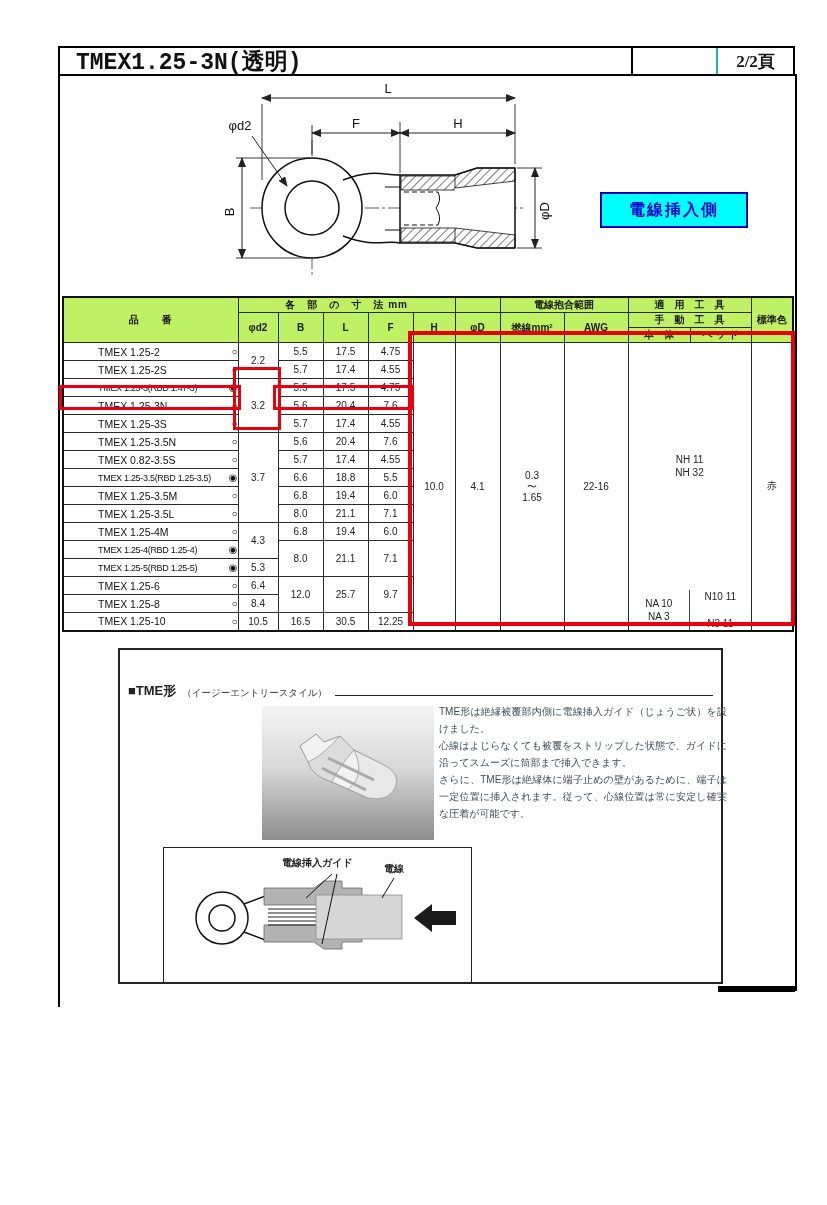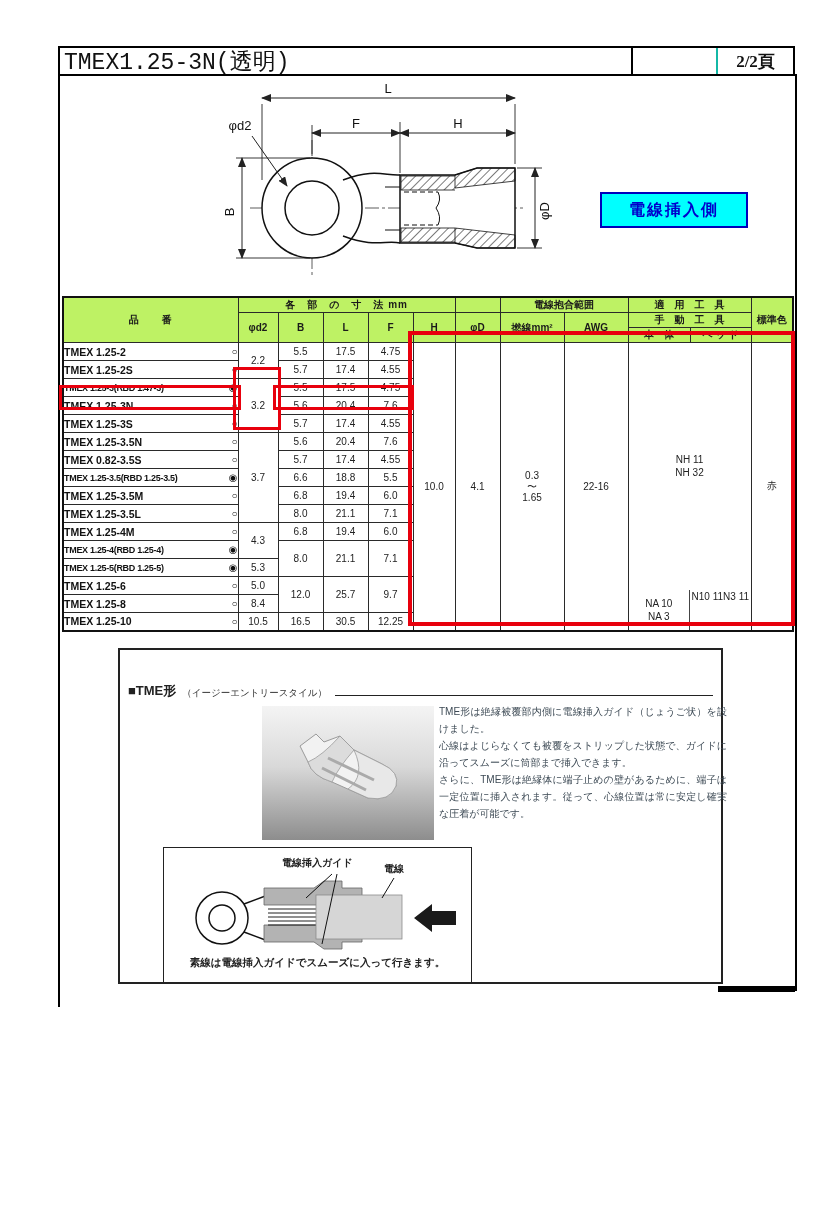--- a/index.html
+++ b/index.html
@@ -2,21 +2,21 @@
 <html><head>
 <meta charset="utf-8">
 <style>
   html,body{margin:0;padding:0;background:#fff;}
   .canvas{position:relative;width:827px;height:1205px;background:#ffffff;overflow:hidden;
           font-family:"Liberation Sans","DejaVu Sans",sans-serif;color:#111;}
   
   .titlebar{position:absolute;left:58px;top:46px;width:737px;height:30px;border:2px solid #000;
             box-sizing:border-box;display:flex;align-items:center;background:#fff;}
   .titlebar .t-main{flex:1;font-family:"Liberation Mono","DejaVu Sans Mono",monospace;
-            font-size:23px;font-weight:normal;letter-spacing:0px;padding-left:4px;white-space:nowrap;}
+            font-size:23px;font-weight:bold;letter-spacing:0px;padding-left:16px;white-space:nowrap;}
   .titlebar .t-blank{width:85px;height:100%;border-left:2px solid #000;box-sizing:border-box;}
   .titlebar .t-page{width:77px;height:100%;border-left:2px solid #14b8a6;box-sizing:border-box;
             display:flex;align-items:center;justify-content:center;
             font-family:"Liberation Serif","DejaVu Serif",serif;font-size:17px;font-weight:bold;}
   .border-left{position:absolute;left:58px;top:74px;width:2px;height:933px;background:#000;}
   .border-right{position:absolute;left:795px;top:74px;width:2px;height:917px;background:#000;}
   .cont-mark{position:absolute;left:718px;top:986px;width:77px;height:6px;background:#000;}
   
   .drawing{position:absolute;left:180px;top:80px;}
   .ins-label{position:absolute;left:600px;top:192px;width:148px;height:36px;background:#00ffff;
@@ -27,30 +27,30 @@
   table.spec{border-collapse:collapse;table-layout:fixed;width:730px;}
   table.spec th,table.spec td{border:1px solid #2a2a2a;padding:0;margin:0;overflow:hidden;
              font-size:10px;text-align:center;vertical-align:middle;color:#222;}
   table.spec{border:2px solid #111;}
   table.spec thead th{background:#bef264;font-weight:bold;color:#1a1a1a;}
   table.spec thead tr{height:13px;}
   table.spec tbody tr{height:18px;}
   th.h-big{font-size:11px;letter-spacing:1px;}
   td.part{text-align:left;padding:0 6px 0 4px;}
   td.part .cellflex{display:flex;justify-content:space-between;align-items:center;}
-  .pn{font-weight:bold;font-size:10.5px;white-space:nowrap;color:#111;}
+  .pn{font-weight:normal;font-size:10.5px;white-space:nowrap;color:#111;margin-left:34px;}
   .pn.small{font-size:9px;letter-spacing:-0.3px;}
   .mark{font-size:10px;color:#111;}
   td.num{font-size:10px;}
   td.tools{position:relative;}
   .nh-block{position:absolute;left:0;right:0;top:0;bottom:40px;display:flex;flex-direction:column;
             justify-content:center;line-height:13px;font-size:10px;}
   .na-block{position:absolute;left:0;right:0;bottom:0;height:40px;display:flex;}
   .na-body{flex:1;border-right:1px solid #444;display:flex;flex-direction:column;justify-content:center;line-height:13px;font-size:10px;}
-  .na-head{flex:1;display:flex;justify-content:center;line-height:13px;font-size:10px;}
+  .na-head{flex:1;display:flex;flex-direction:column;justify-content:space-between;line-height:13px;font-size:10px;}
   .strand-cell div{line-height:11px;}
   
   .red{position:absolute;border-style:solid;border-color:#e8000d;background:transparent;
        box-sizing:border-box;pointer-events:none;z-index:5;}
   .red.big{left:346px;top:35px;width:387px;height:295px;border-width:4px;}
   .red.rowbox{left:-3px;top:89px;width:182px;height:25px;border-width:3px;}
   .red.d2box{left:171px;top:71px;width:48px;height:63px;border-width:3px;}
   .red.blfbox{left:211px;top:89px;width:141px;height:25px;border-width:3px;}
   
   .insbox{position:absolute;left:118px;top:648px;width:605px;height:336px;border:2px solid #222;
@@ -360,21 +360,21 @@
             </td>
           <td class="num">5.3</td>
         </tr>
         <tr>
           <td class="part">
               <div class="cellflex">
                 <span class="pn">TMEX 1.25-6</span>
                 <span class="mark">○</span>
               </div>
             </td>
-          <td class="num">5.0</td>
+          <td class="num">6.4</td>
           <td class="num" rowspan="2">12.0</td>
           <td class="num" rowspan="2">25.7</td>
           <td class="num" rowspan="2">9.7</td>
         </tr>
         <tr>
           <td class="part">
               <div class="cellflex">
                 <span class="pn">TMEX 1.25-8</span>
                 <span class="mark">○</span>
               </div>
@@ -444,17 +444,16 @@
         <rect x="152" y="47" width="86" height="44" fill="#d6d6d6" stroke="#8c8c8c" stroke-width="0.8"></rect>
 
         <path d="M250,70 L268,56 L268,63 L292,63 L292,77 L268,77 L268,84 Z" fill="#1a1a1a"></path>
 
         <line x1="168" y1="26" x2="142" y2="50" stroke="#111" stroke-width="1"></line>
         <line x1="173" y1="26" x2="158" y2="96" stroke="#111" stroke-width="1"></line>
         <line x1="230" y1="30" x2="218" y2="50" stroke="#111" stroke-width="1"></line>
       </svg>
       <div class="ilabel" style="left:118px;top:8px;">電線挿入ガイド</div>
       <div class="ilabel" style="left:220px;top:14px;">電線</div>
-      <div class="icap">素線は電線挿入ガイドでスムーズに入って行きます。</div>
     </div>
   </div>
 
 </div>
 
 </body></html>

